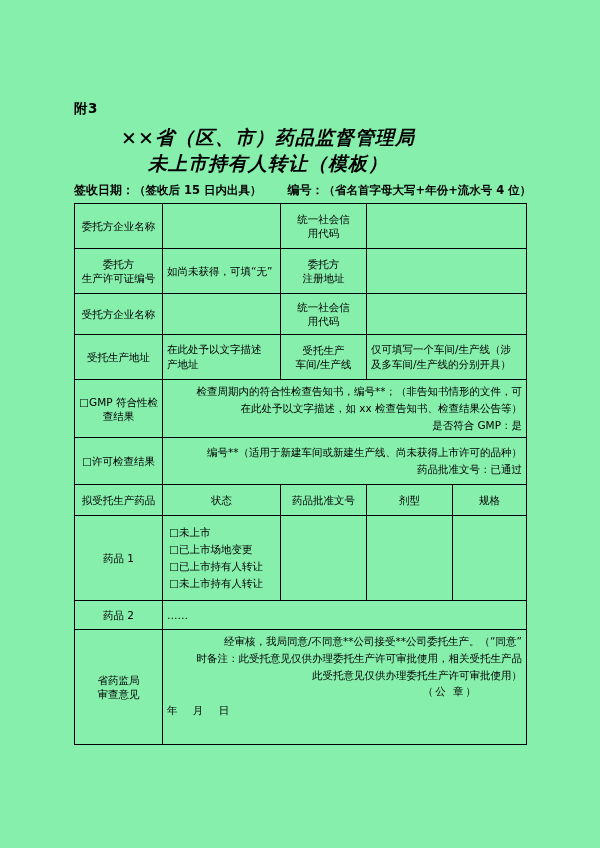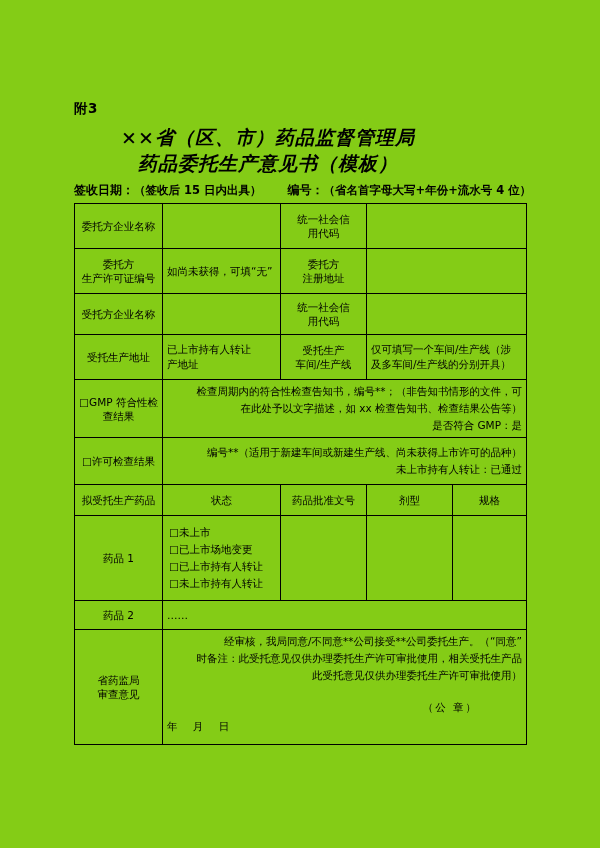--- a/index.html
+++ b/index.html
@@ -13,21 +13,21 @@
     font-family: "DejaVu Sans", "Liberation Sans", sans-serif;
     color: #000;
     position: relative;
     overflow: hidden;
   }
   .page {
     position: absolute;
     left: 0; top: 0;
     width: 600px;
     height: 848px;
-    background: #84cc16;
+    background: #86efac;
   }
   .attach-label {
     position: absolute;
     left: 74px;
     top: 100px;
     font-size: 13.5px;
     font-weight: bold;
     letter-spacing: 0.5px;
   }
   .title-block {
@@ -93,21 +93,21 @@
   }
   .opt {
     display: block;
     text-align: left;
     line-height: 17px;
     padding-left: 2px;
   }
   .sig {
     text-align: right;
     padding-right: 44px;
-    margin-top: 16px;
+    margin-top: 0;
     letter-spacing: 2px;
   }
   .datev {
     text-align: left;
     padding-right: 36px;
     margin-top: 4px;
     letter-spacing: 6px;
   }
   .para {
     text-align: right;
@@ -119,21 +119,21 @@
 </style>
 </head>
 <body>
 
 <div class="page">
 
   <div class="attach-label">附3</div>
 
   <div class="title-block">
     <div class="title-line">××省（区、市）药品监督管理局</div>
-    <div class="title-line">药品委托生产意见书（模板）</div>
+    <div class="title-line">未上市持有人转让（模板）</div>
   </div>
 
   <div class="meta-row">
     <span class="seg">签收日期：</span><span class="seg small" style="margin-right:26px">（签收后 15 日内出具）</span><span class="seg">编号：</span><span class="seg small">（省名首字母大写+年份+流水号 4 位）</span>
   </div>
 
   <table class="form">
     <colgroup>
       <col style="width:88px">
       <col style="width:118px">
@@ -181,21 +181,21 @@
           <div>用代码</div>
         </div>
       </td>
       <td class="ctr" colspan="2"></td>
     </tr>
 
 
     <tr>
       <td class="lbl" style="height:38px">受托生产地址</td>
       <td class="lft">
-        <div>已上市持有人转让</div>
+        <div>在此处予以文字描述</div>
         <div>产地址</div>
       </td>
       <td class="lbl">
         <div class="cellstack">
           <div>受托生产</div>
           <div>车间/生产线</div>
         </div>
       </td>
       <td class="lft" colspan="2">
         <div>仅可填写一个车间/生产线（涉</div>
@@ -218,21 +218,21 @@
     </tr>
 
     <tr>
       <td class="lbl" style="height:40px">
         <div class="cellstack">
           <div>□许可检查结果</div>
         </div>
       </td>
       <td class="lft" colspan="4">
         <div class="para">编号**（适用于新建车间或新建生产线、尚未获得上市许可的品种）</div>
-        <div class="para">未上市持有人转让：已通过</div>
+        <div class="para">药品批准文号：已通过</div>
       </td>
     </tr>
 
     <tr>
       <td class="lbl" style="height:24px">拟受托生产药品</td>
       <td class="ctr">状态</td>
       <td class="ctr">药品批准文号</td>
       <td class="ctr">剂型</td>
       <td class="ctr">规格</td>
     </tr>

